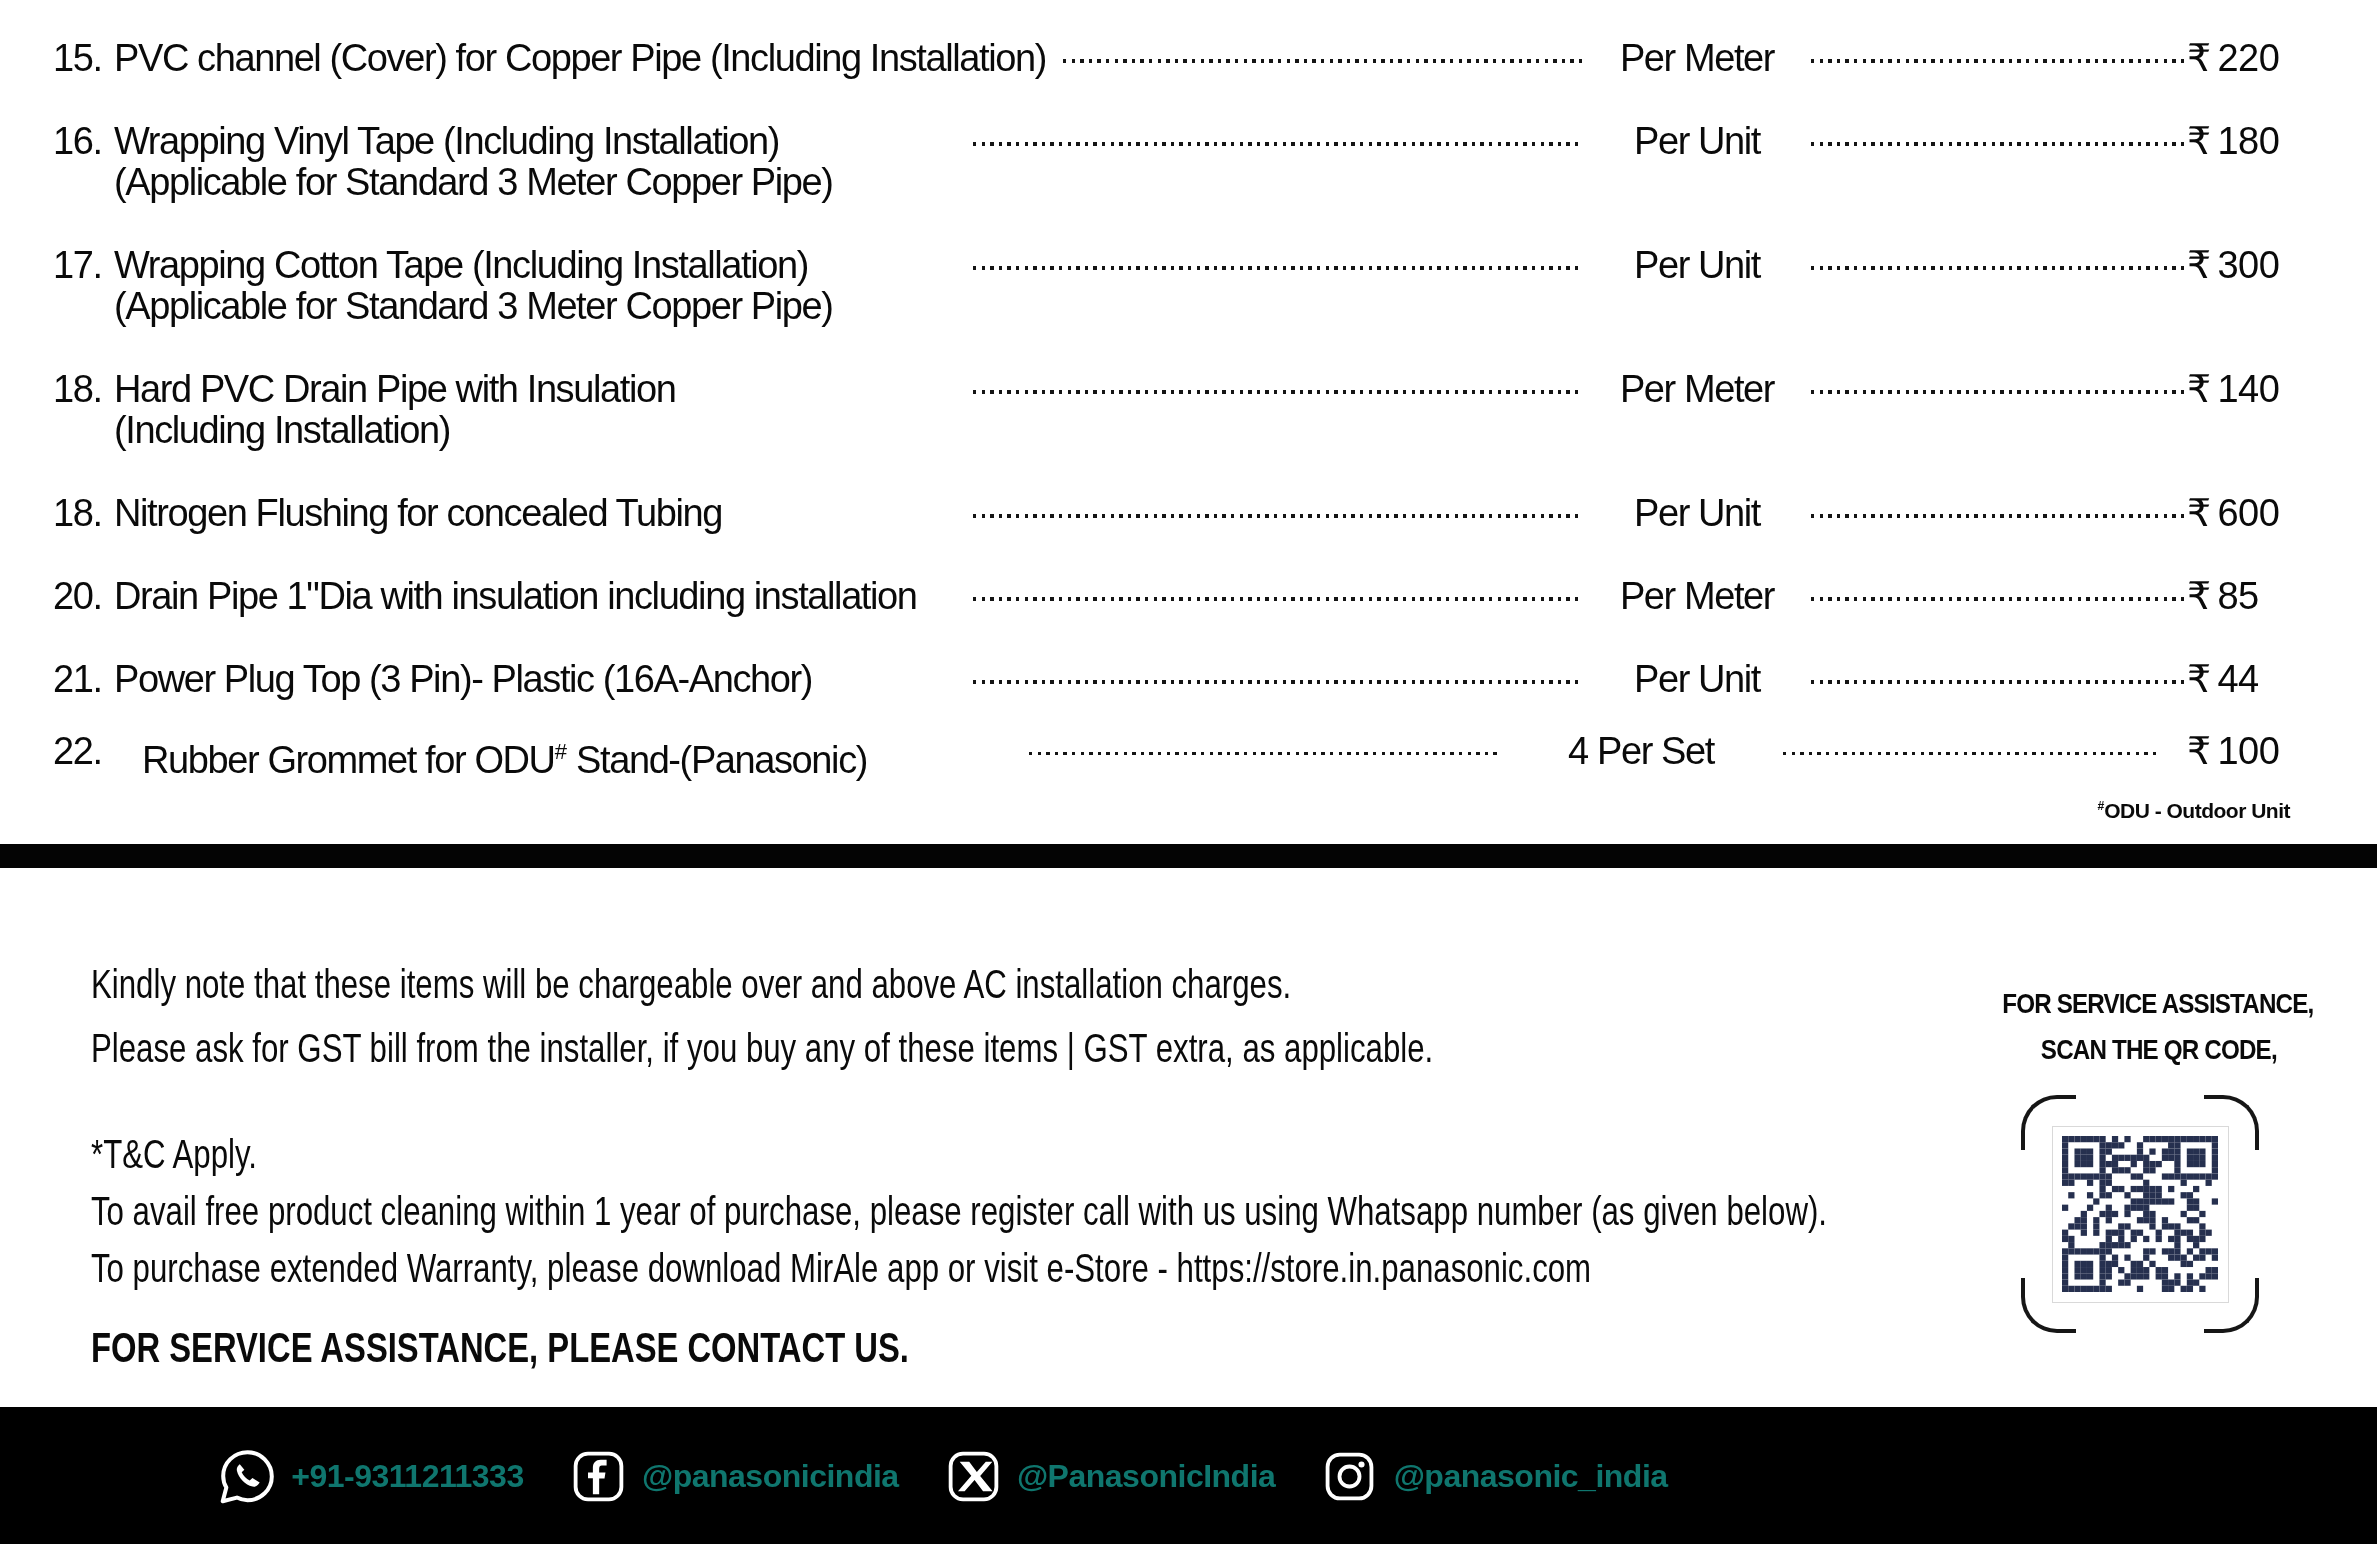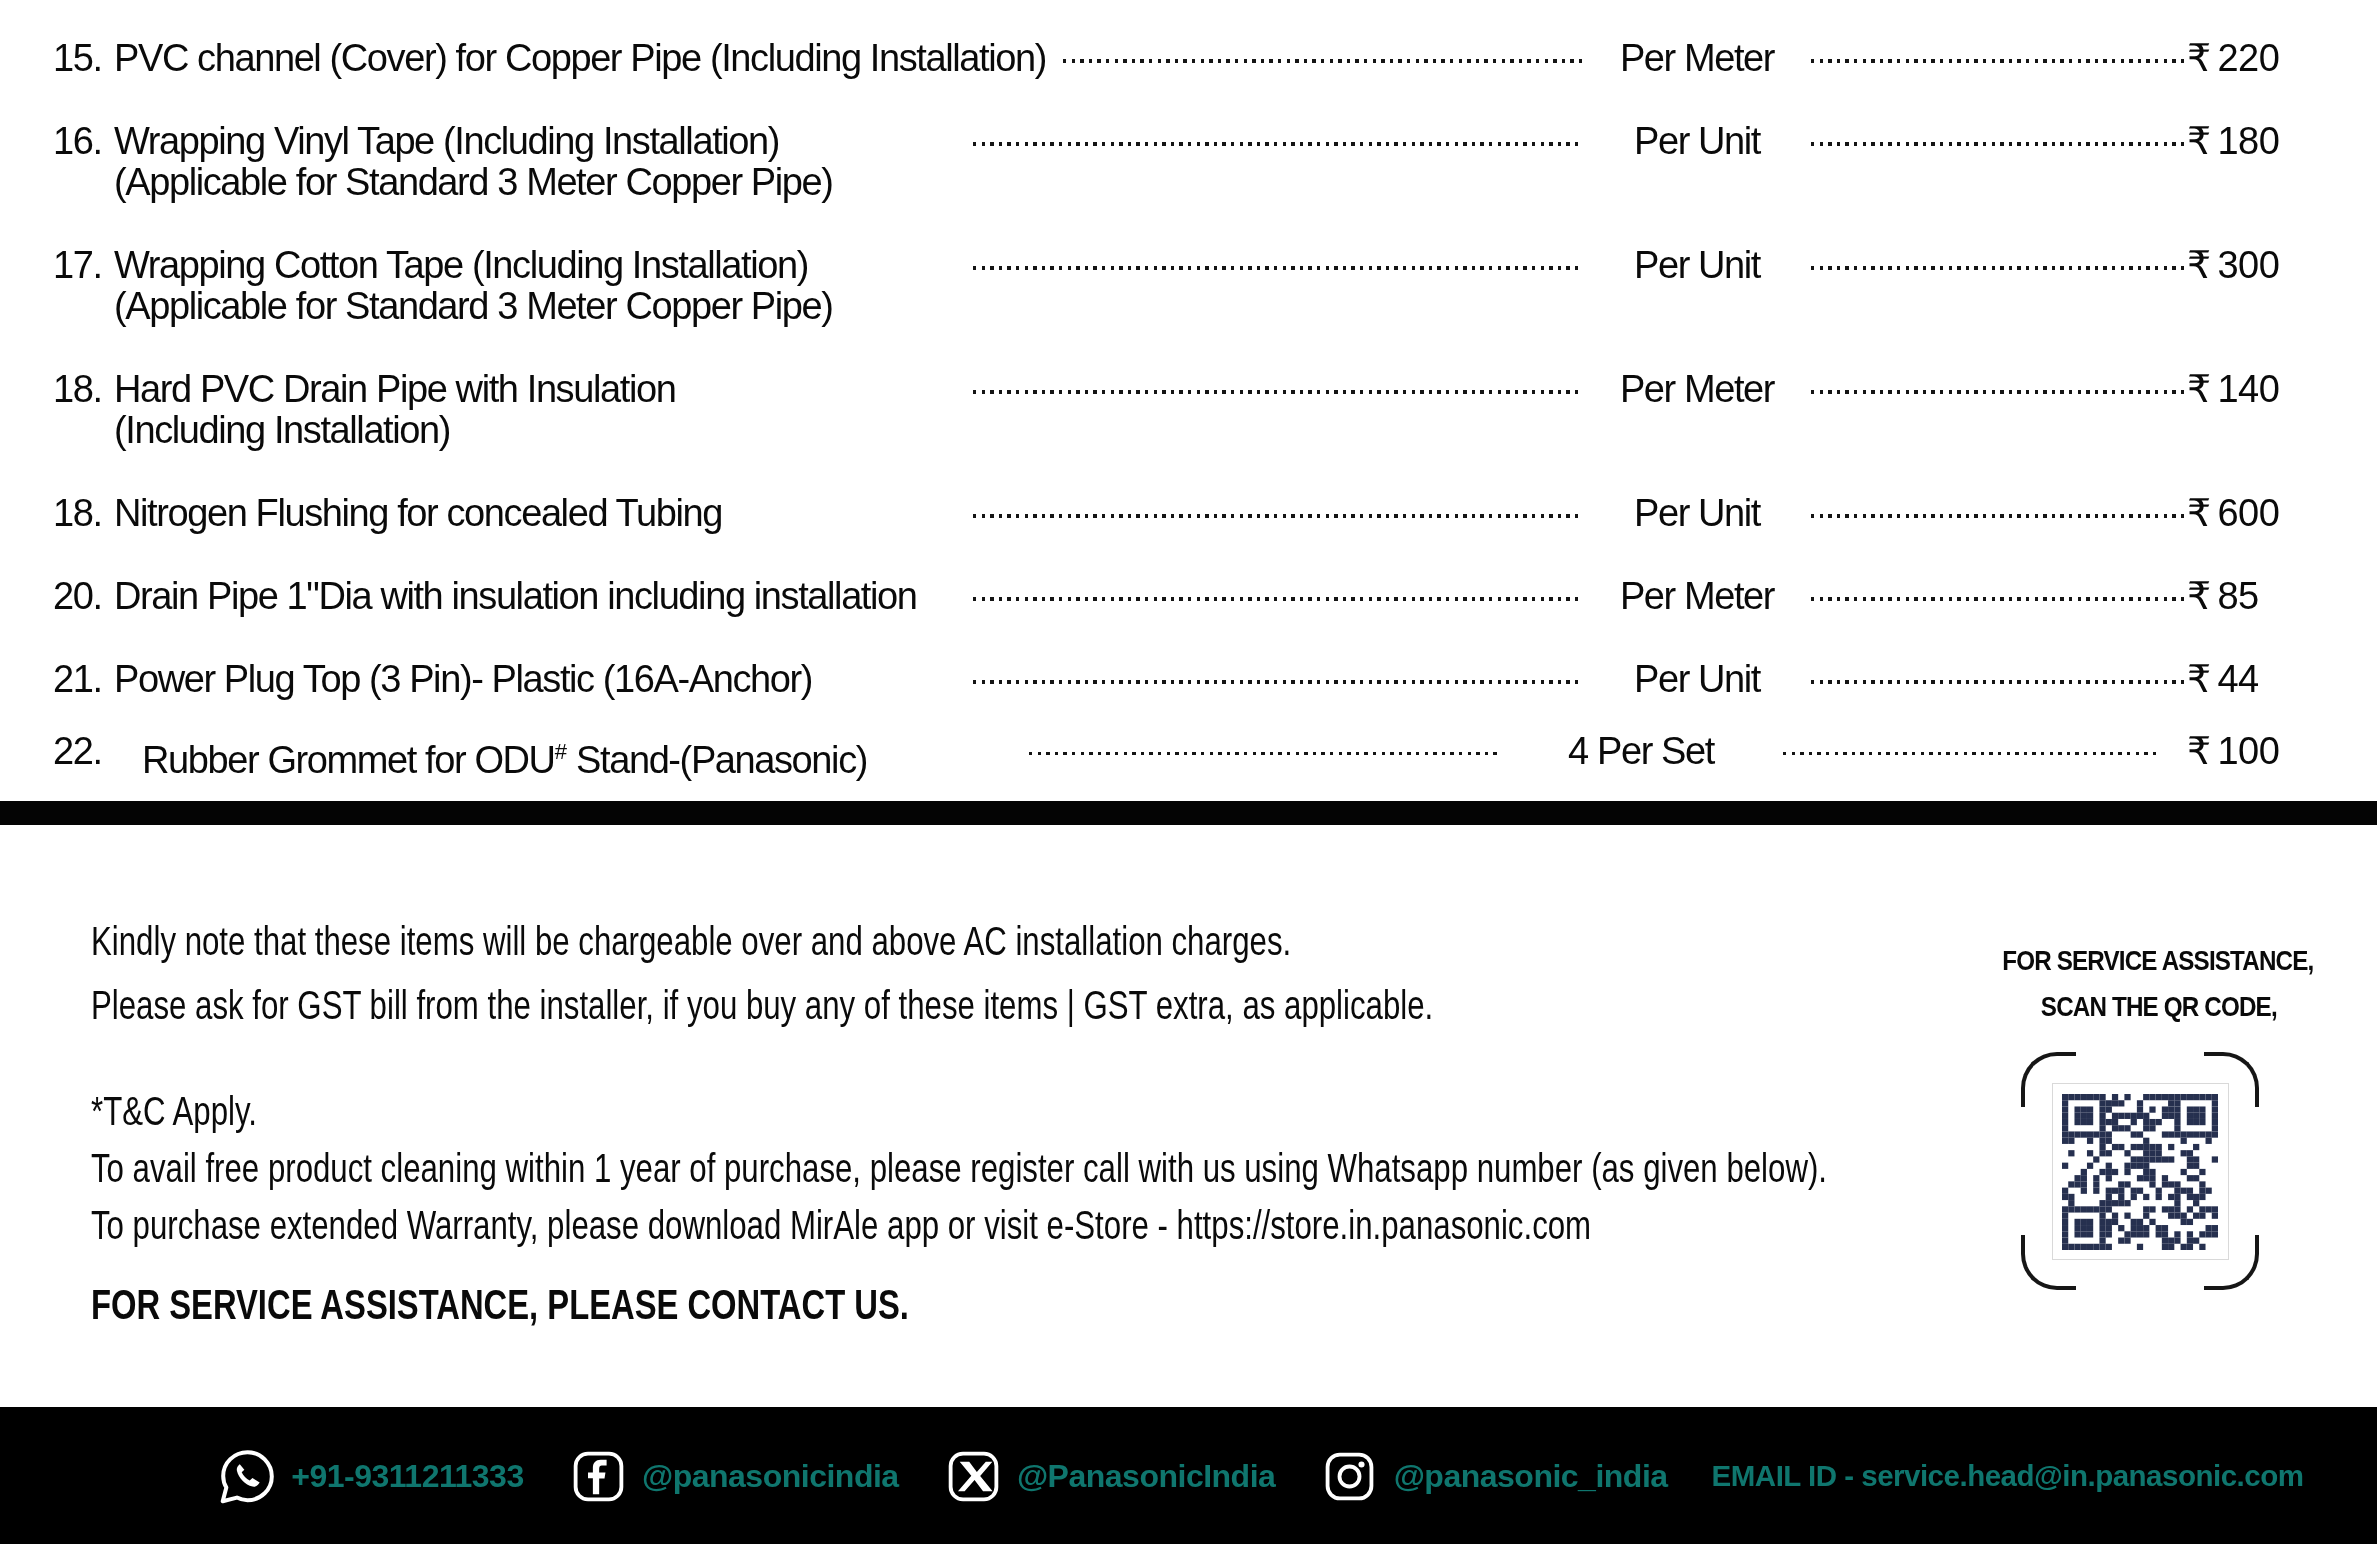--- a/index.html
+++ b/index.html
@@ -143,20 +143,21 @@
     <div class="num">22.</div>
     <div class="desc">
         <div><span>Rubber Grommet for ODU</span><span class="supx">#</span><span> Stand-(Panasonic)</span></div>
       </div>
     <div class="dots d1"></div>
     <div class="unit">4 Per Set</div>
     <div class="dots d2"></div>
     <div class="price"><span class="cur">₹</span><span>100</span></div>
   </div>
 
+  <div class="footnote"><span class="supx">#</span><span>ODU - Outdoor Unit</span></div>
 </div>
 
 <div class="divider"></div>
 
 <div class="lower">
 
   <div class="notes">
     <div class="note-line cond">Kindly note that these items will be chargeable over and above AC installation charges.</div>
     <div class="note-line cond">Please ask for GST bill from the installer, if you buy any of these items | GST extra, as applicable.</div>
     <div class="tc-block">
@@ -527,18 +528,15 @@
 
   <div class="fgroup">
     <svg class="ficon" viewBox="0 0 64 64" xmlns="http://www.w3.org/2000/svg">
       <rect x="9" y="9" width="46" height="46" rx="13" fill="none" stroke="#ffffff" stroke-width="4"></rect>
       <circle cx="32" cy="32" r="10.5" fill="none" stroke="#ffffff" stroke-width="4"></circle>
       <circle cx="44.6" cy="19.4" r="3.2" fill="#ffffff"></circle>
     </svg>
     <span class="flabel">@panasonic_india</span>
   </div>
 
-  <div class="fgroup">
-    <span class="femail">EMAIL ID - service.head@in.panasonic.com</span>
-  </div>
 
 </div>
 
 
 </body></html>

